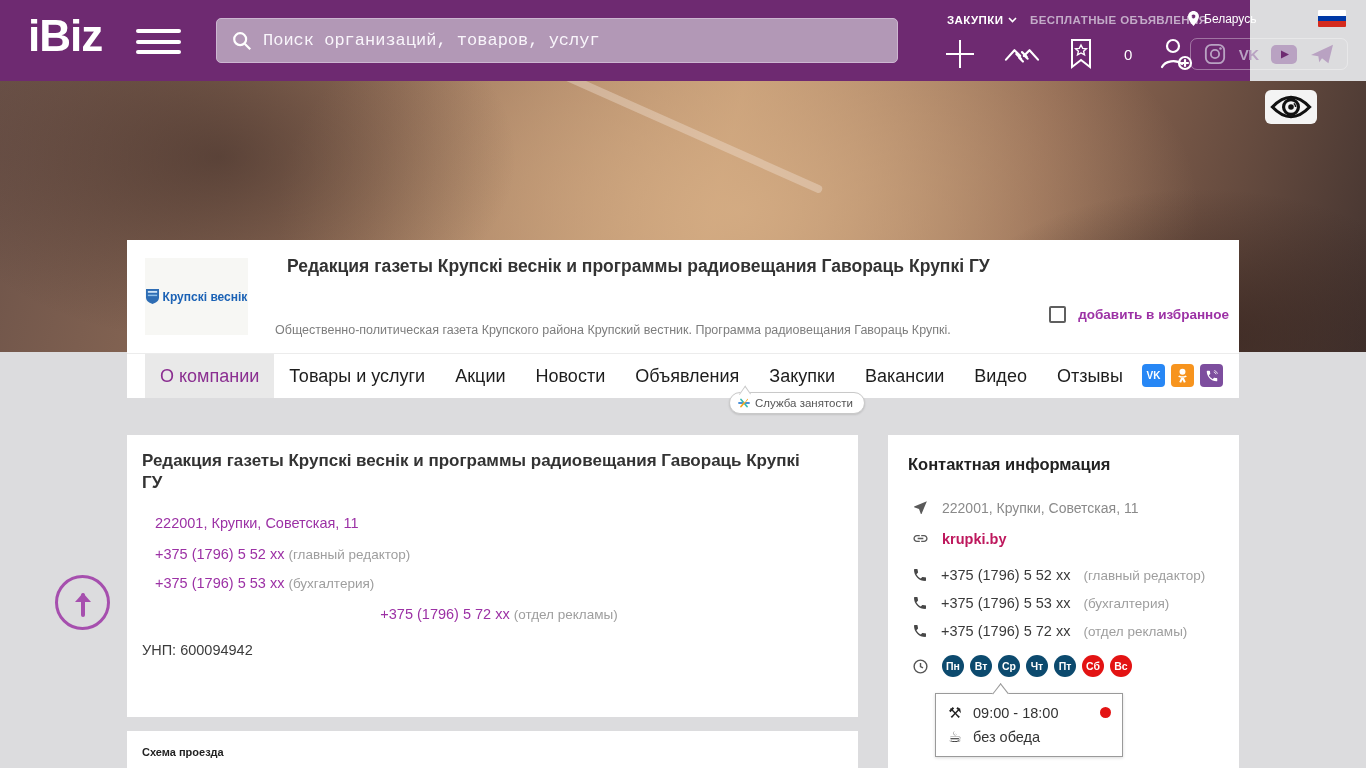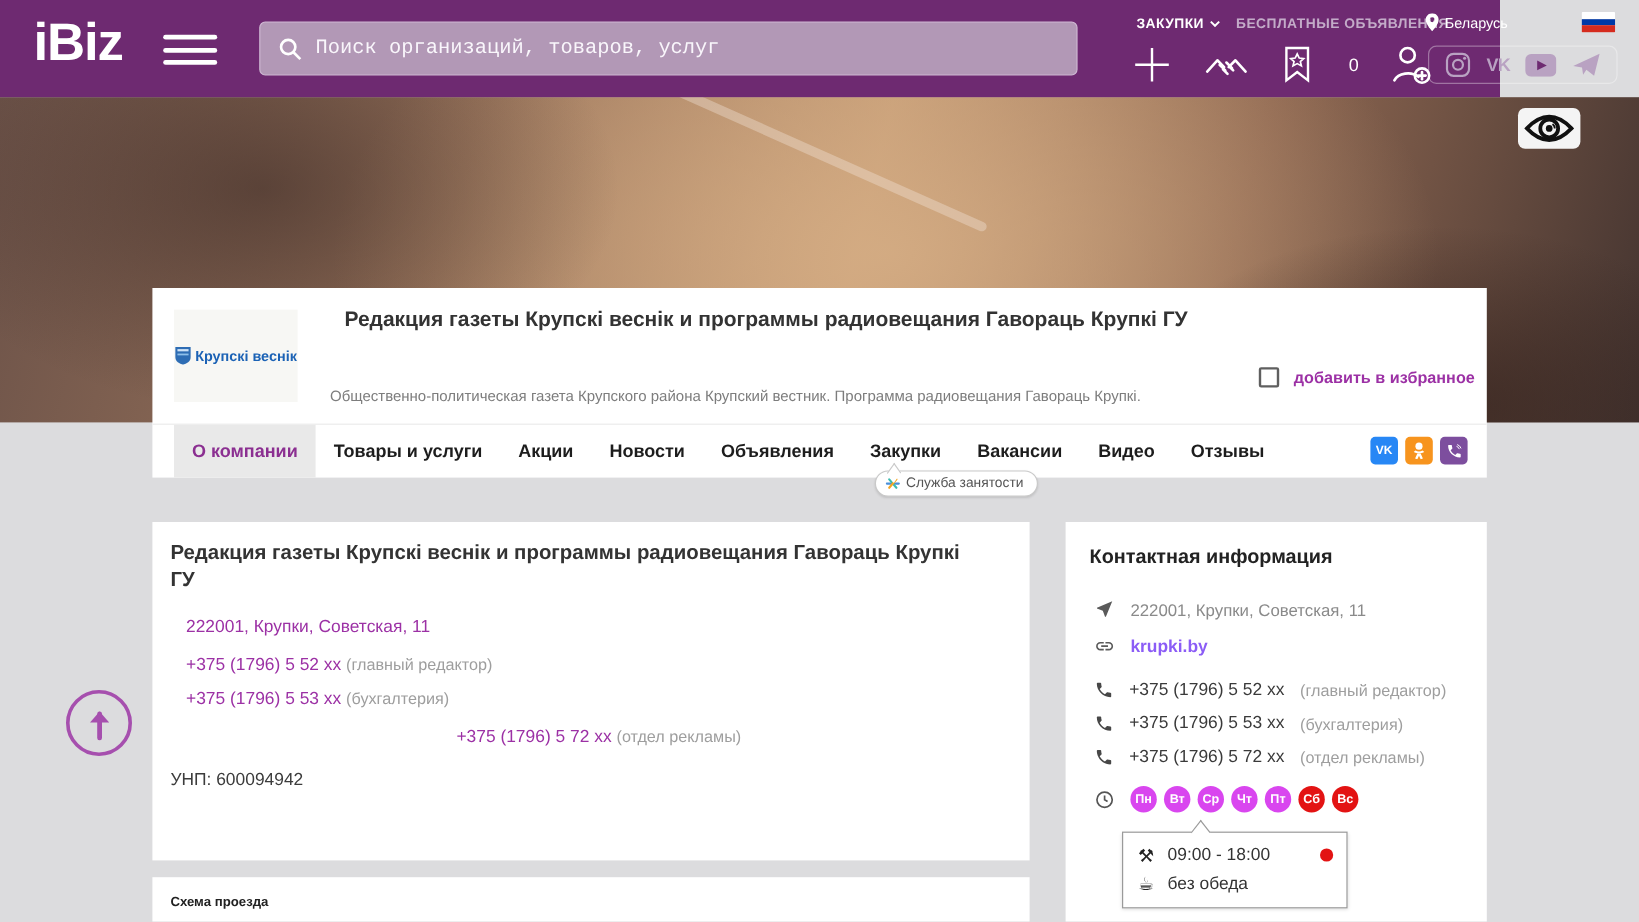--- a/index.html
+++ b/index.html
@@ -60,22 +60,22 @@
   .csub { position:absolute; left:148px; top:43px; width:800px; font-size:12.5px;
     color:#7d7d7d;margin-top:40px; }
   .fav-row { position:absolute; right:10px; top:66px; display:flex; align-items:center;
     gap:12px; cursor:pointer; }
   .checkbox { width:17px; height:17px; border:2px solid #5f5f5f; border-radius:2px;
     background:#fff; }
   .fav-label { color:#9c31a5; font-size:13.5px; font-weight:bold; }
 
   .tabbar { position:absolute; left:0; bottom:0; width:100%; height:45px;
     border-top:1px solid #ececec; display:flex; align-items:stretch; padding-left:18px; }
-  .tab { display:flex; align-items:center; padding:0 15px; font-size:15px;
-    font-weight:bold; color:#1d1d1d; cursor:pointer; white-space:nowrap; }
+  .tab { display:flex; align-items:center; padding:0 15px; font-size:18px;
+    font-weight:normal; color:#1d1d1d; cursor:pointer; white-space:nowrap; }
   .tab.active { background:#e9e9e9; color:#8b2f91; }
   .tab-socials { position:absolute; right:16px; bottom:11px; display:flex; gap:6px; }
   .sq { width:23px; height:23px; border-radius:4px; display:flex; align-items:center;
     justify-content:center; color:#fff; cursor:pointer; }
   .sq.vk { background:#2787f5; font-size:10px; font-weight:800; }
   .sq.ok { background:#f7941e; }
   .sq.viber { background:#7d4e9e; }
 
   .emp-badge { position:absolute; left:602px; top:152px; height:22px; background:#fff;
     border:1px solid #c9c9c9; border-radius:11px; display:flex; align-items:center;
@@ -94,26 +94,26 @@
   .p-num { color:#9c31a5; cursor:pointer; }
   .p-lbl { color:#9e9e9e; font-size:13.5px; }
   .unp { margin-top:20px; color:#3c3c3c; font-size:14.5px; }
 
   
   .contact-card { left:888px; top:435px; width:351px; height:345px; }
   .c-title { position:absolute; left:20px; top:20px; font-size:16.5px; font-weight:bold;
     color:#222; }
   .c-row { position:absolute; left:24px; display:flex; align-items:center; gap:13px; }
   .c-text { color:#8a8a8a; font-size:14px; }
-  .c-site { color:#8b5cf6; font-size:14.5px; font-weight:bold; cursor:pointer; }
+  .c-site { color:#be185d; font-size:14.5px; font-weight:bold; cursor:pointer; }
   .c-num { color:#3a3a3a; font-size:14.5px; }
   .days { display:flex; gap:6px; }
   .day { width:22px; height:22px; border-radius:50%; display:flex; align-items:center;
     justify-content:center; color:#fff; font-size:10.5px; font-weight:bold; cursor:default; }
-  .day.open { background:#d946ef; }
+  .day.open { background:#0c4a6e; }
   .day.closed { background:#e31313; }
   .sched { position:absolute; left:47px; top:258px; width:188px; background:#fff;
     border:1px solid #9a9a9a; padding:7px 10px; box-shadow:0 1px 3px rgba(0,0,0,.15); }
   .sched::before { content:""; position:absolute; left:58px; top:-7px; width:12px;
     height:12px; background:#fff; border-left:1px solid #9a9a9a; border-top:1px solid #9a9a9a;
     transform:rotate(52deg) skewX(14deg); }
   .s-row { display:flex; align-items:center; gap:9px; font-size:14.5px; color:#333;
     padding:3px 0; }
   .s-ico { font-size:15px; color:#222; width:18px; text-align:center;
     font-family:"DejaVu Sans", sans-serif; }

